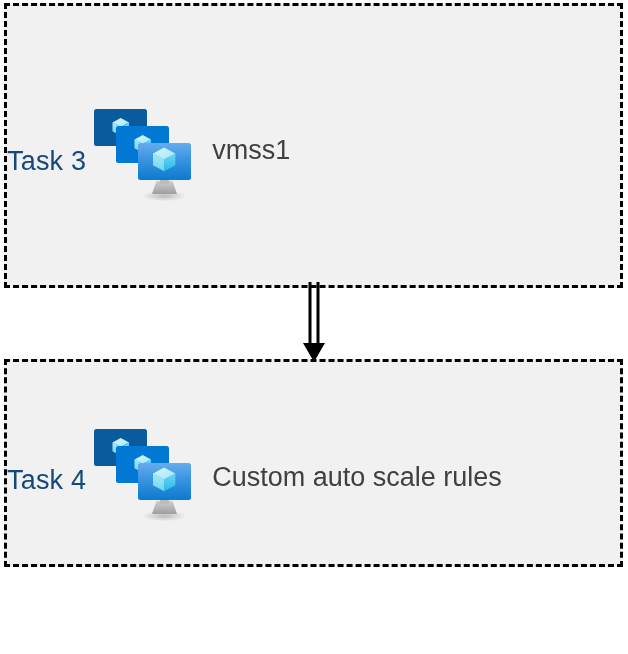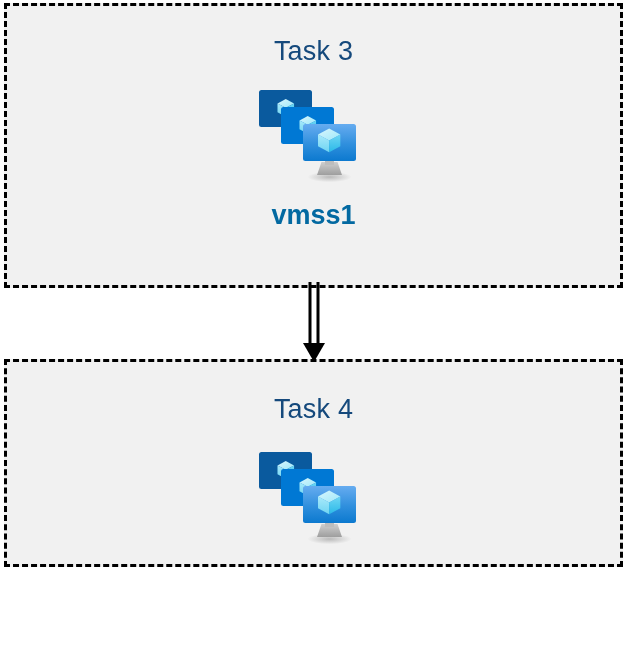--- a/index.html
+++ b/index.html
@@ -41,21 +41,21 @@
   #box-task4 {
     top: 359px;
     height: 208px;
   }
 
   .task-inner {
     position: relative;
     width: 100%;
     height: 100%;
     display: flex;
-    flex-direction: column;
+    flex-direction: row;
     align-items: center;
   }
 
   .task-heading {
     color: #15497c;
     font-size: 27px;
     font-weight: 400;
     letter-spacing: 0.2px;
     line-height: 1;
     font-family: "Liberation Sans", sans-serif;
@@ -74,23 +74,23 @@
   #box-task4 .icon-wrap { margin-top: 23px; }
 
   .icon-wrap svg {
     display: block;
     width: 126px;
     height: 104px;
   }
 
   .caption-block {
     text-align: center;
-    color: #0369a1;
+    color: #404040;
     font-size: 27px;
-    font-weight: 700;
+    font-weight: 400;
     line-height: 1.26;
     font-family: "Liberation Sans", sans-serif;
   }
 
   #box-task3 .caption-block { margin-top: 10px; }
   #box-task4 .caption-block { margin-top: 28px; }
 
   .caption-line { display: block; }
 
   
@@ -248,17 +248,20 @@
 
           <rect x="52" y="40" width="53" height="37" rx="2.5" fill="url(#frontMon2)"></rect>
           <g transform="translate(67,44.5) scale(0.62)">
             <polygon points="18,0 36,9.6 18,19.2 0,9.6" fill="url(#cubeTopA2)"></polygon>
             <polygon points="0,9.6 18,19.2 18,38.4 0,28.8" fill="url(#cubeLeftA2)"></polygon>
             <polygon points="36,9.6 36,28.8 18,38.4 18,19.2" fill="url(#cubeRightA2)"></polygon>
           </g>
         </svg>
       </div>
 
+      <div class="caption-block">
+        <span class="caption-line">Custom auto scale rules</span>
+      </div>
 
     </div>
   </div>
 
 </div>
 
 </body></html>

